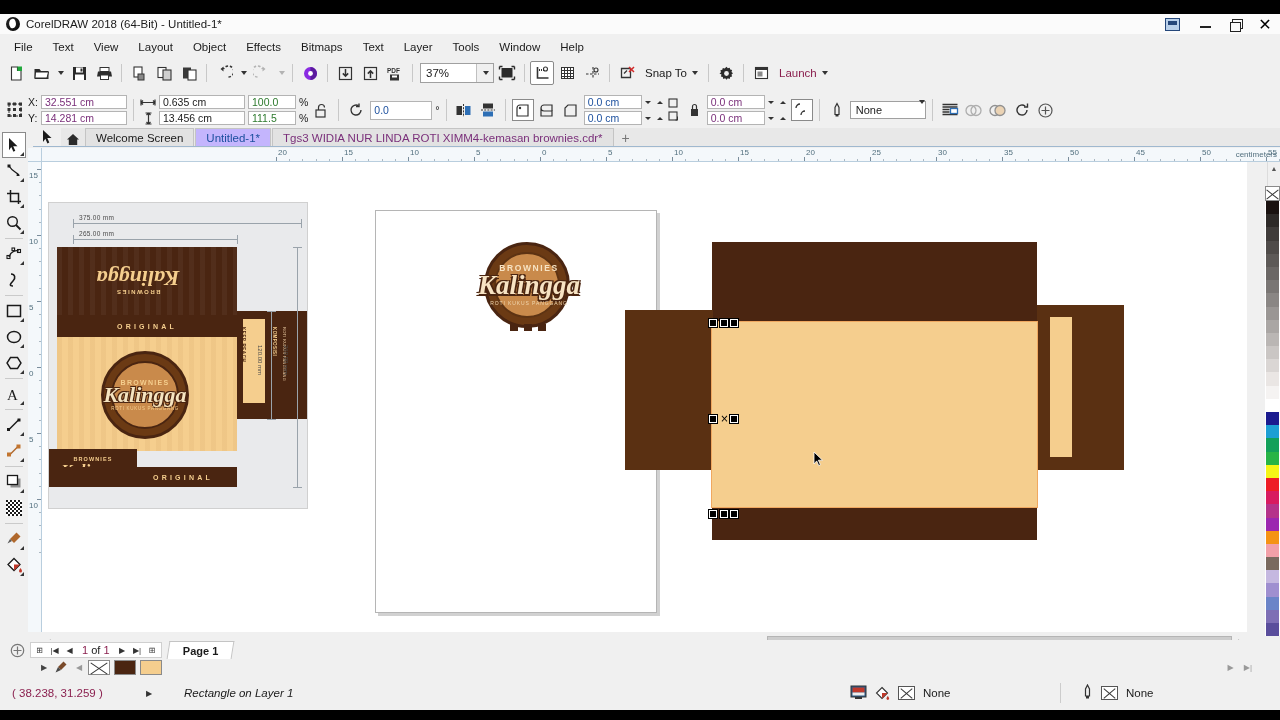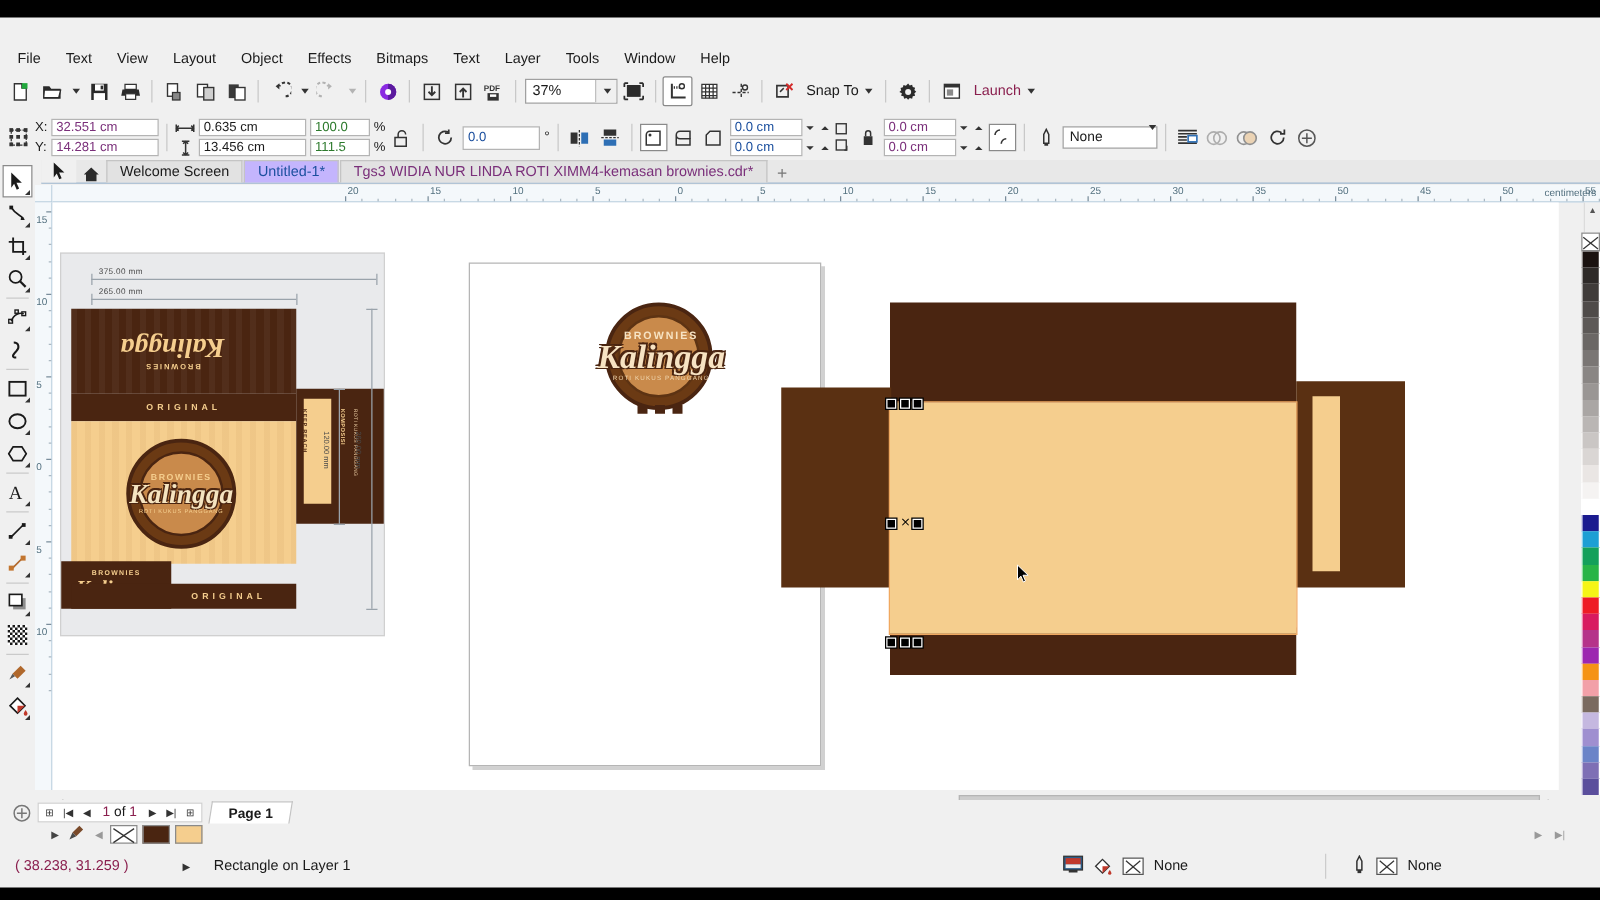--- a/index.html
+++ b/index.html
@@ -234,40 +234,56 @@
   .sw-none { background:#fff; position: relative; }
   .sw-none::before, .sw-none::after { content:""; position:absolute; left:0; top:50%; width:20px; height:1px; background:#333; }
   .sw-none::before { transform: rotate(34deg); }
   .sw-none::after { transform: rotate(-34deg); }
 
   .statusbar {
     position: absolute; left: 0; bottom: 10px; width: 1280px; height: 34px;
     background: #f0f0f0; display: flex; align-items: center; font-size: 11.5px;
   }
   .coord { color: #8a1f4e; margin-left: 12px; width: 130px; }
-  .stat-obj { margin-left: 15px; }
+  .stat-obj { margin-left: 28px; font-style: italic; }
   .nofill {
     width: 17px; height: 14px; border: 1px solid #555; background: #fff; position: relative; flex: 0 0 auto;
   }
   .nofill::before, .nofill::after { content:""; position:absolute; left:0; top:50%; width:15px; height:1px; background:#333; }
   .nofill::before { transform: rotate(40deg); }
   .nofill::after { transform: rotate(-40deg); }
 
   .letterbox-top { position: absolute; left:0; top:0; width:1280px; height:14px; background:#000; }
   .letterbox-bot { position: absolute; left:0; bottom:0; width:1280px; height:10px; background:#000; }
 
   .cursor-arrow { position: absolute; width: 12px; height: 18px; }
 </style>
 </head>
 <body>
 
 <div id="app">
 
   <div class="letterbox-top"></div>
 
+  <div class="titlebar">
+    <div class="cdr-logo"></div>
+    <div class="title-text">CorelDRAW 2018 (64-Bit) - Untitled-1*</div>
+    <div class="win-btns">
+      <div class="save-ind"></div>
+      <div class="win-btn">
+        <span class="wb-icon wb-min"></span>
+      </div>
+      <div class="win-btn">
+        <span class="wb-icon wb-rest"></span>
+      </div>
+      <div class="win-btn close">
+        <span class="wb-close">✕</span>
+      </div>
+    </div>
+  </div>
 
   <div class="menubar">
     <div class="menu-item">File</div>
     <div class="menu-item">Text</div>
     <div class="menu-item">View</div>
     <div class="menu-item">Layout</div>
     <div class="menu-item">Object</div>
     <div class="menu-item">Effects</div>
     <div class="menu-item">Bitmaps</div>
     <div class="menu-item">Text</div>

